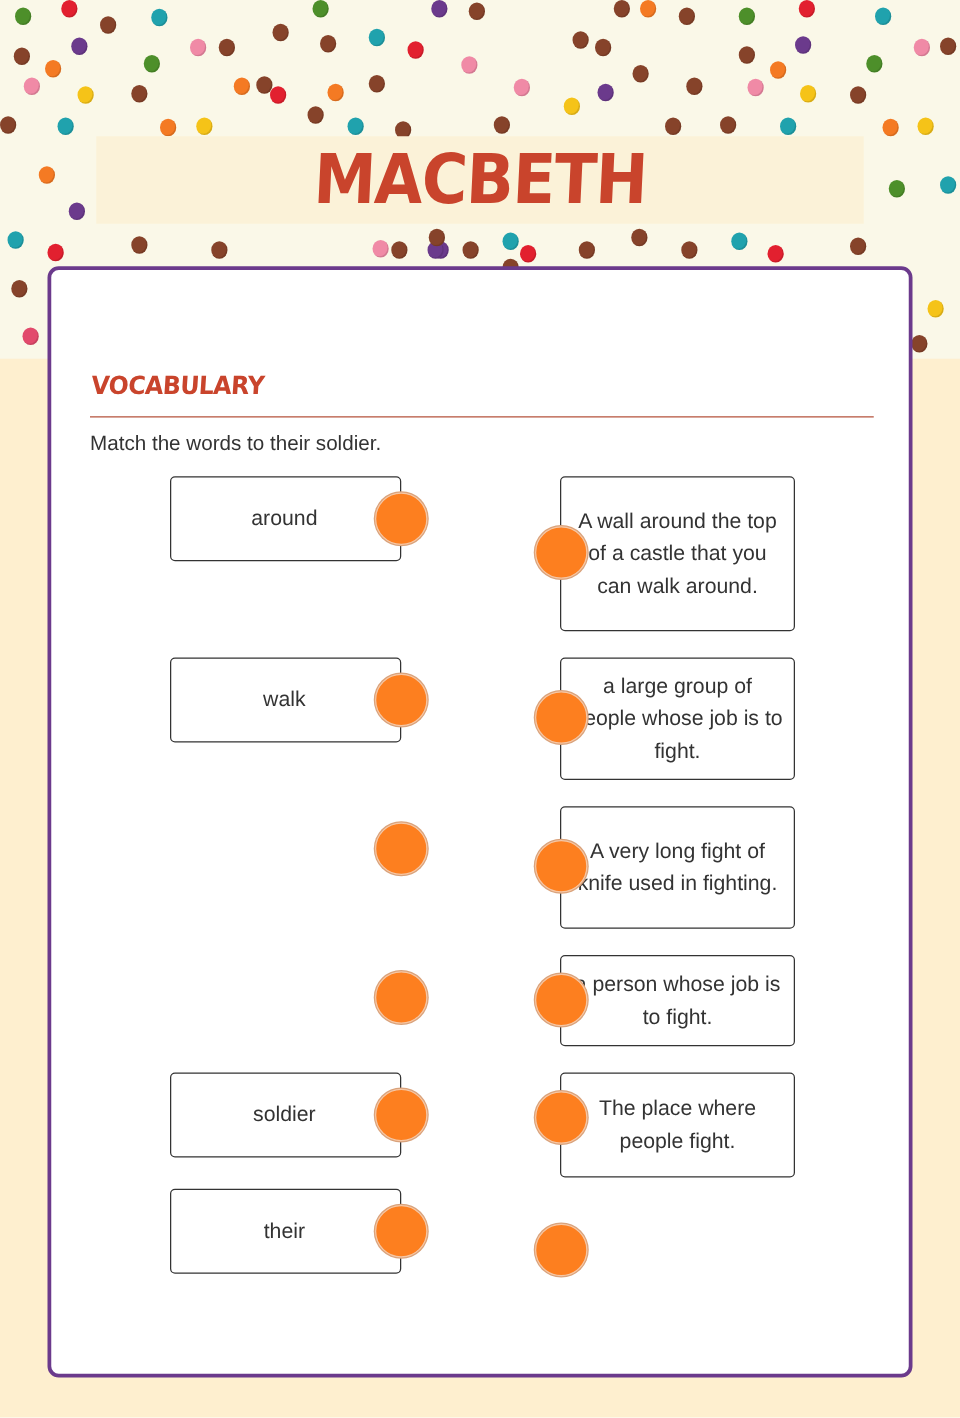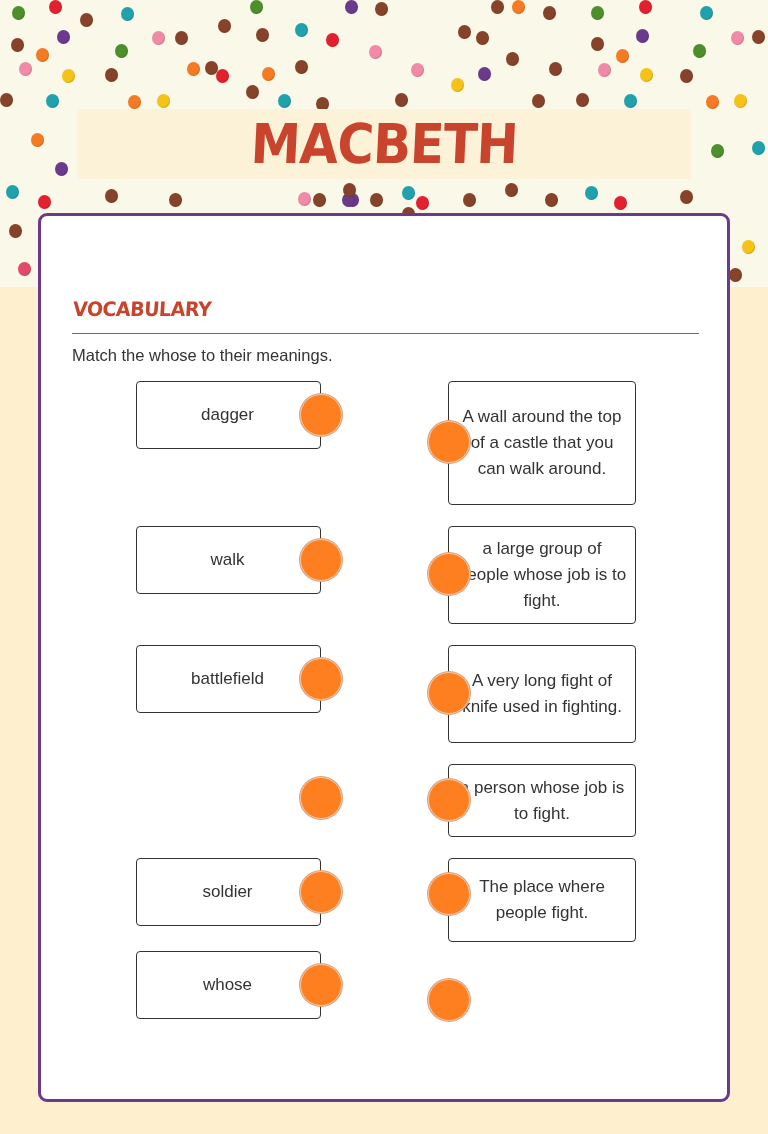--- a/index.html
+++ b/index.html
@@ -157,46 +157,43 @@
   <div class="dot" style="left:729px;top:268px;background:#86432a"></div>
 </div>
 
 <div class="title-banner">
   <span class="title-text">MACBETH</span>
 </div>
 
 <div class="card">
   <div class="section-title">VOCABULARY</div>
   <div class="section-rule"></div>
-  <div class="instructions">Match the whose to their meanings.</div>
+  <div class="instructions">Match the words to their soldier.</div>
 
   <div class="word-box" style="left:95px;top:165px">
-    <span>dagger</span>
+    <span>around</span>
   </div>
   <div class="connector" style="left:259px;top:178px"></div>
 
   <div class="word-box" style="left:95px;top:310px">
     <span>walk</span>
   </div>
   <div class="connector" style="left:259px;top:323px"></div>
 
-  <div class="word-box" style="left:95px;top:429px">
-    <span>battlefield</span>
-  </div>
   <div class="connector" style="left:259px;top:442px"></div>
 
   <div class="connector" style="left:259px;top:561px"></div>
 
   <div class="word-box" style="left:95px;top:642px">
     <span>soldier</span>
   </div>
   <div class="connector" style="left:259px;top:655px"></div>
 
   <div class="word-box" style="left:95px;top:735px">
-    <span>whose</span>
+    <span>their</span>
   </div>
   <div class="connector" style="left:259px;top:748px"></div>
 
   <div class="def-box" style="left:407px;top:165px;height:124px">
     <span>A wall around the top of a castle that you can walk around.</span>
   </div>
   <div class="connector" style="left:387px;top:205px"></div>
 
   <div class="def-box" style="left:407px;top:310px;height:98px">
     <span>a large group of people whose job is to fight.</span>

